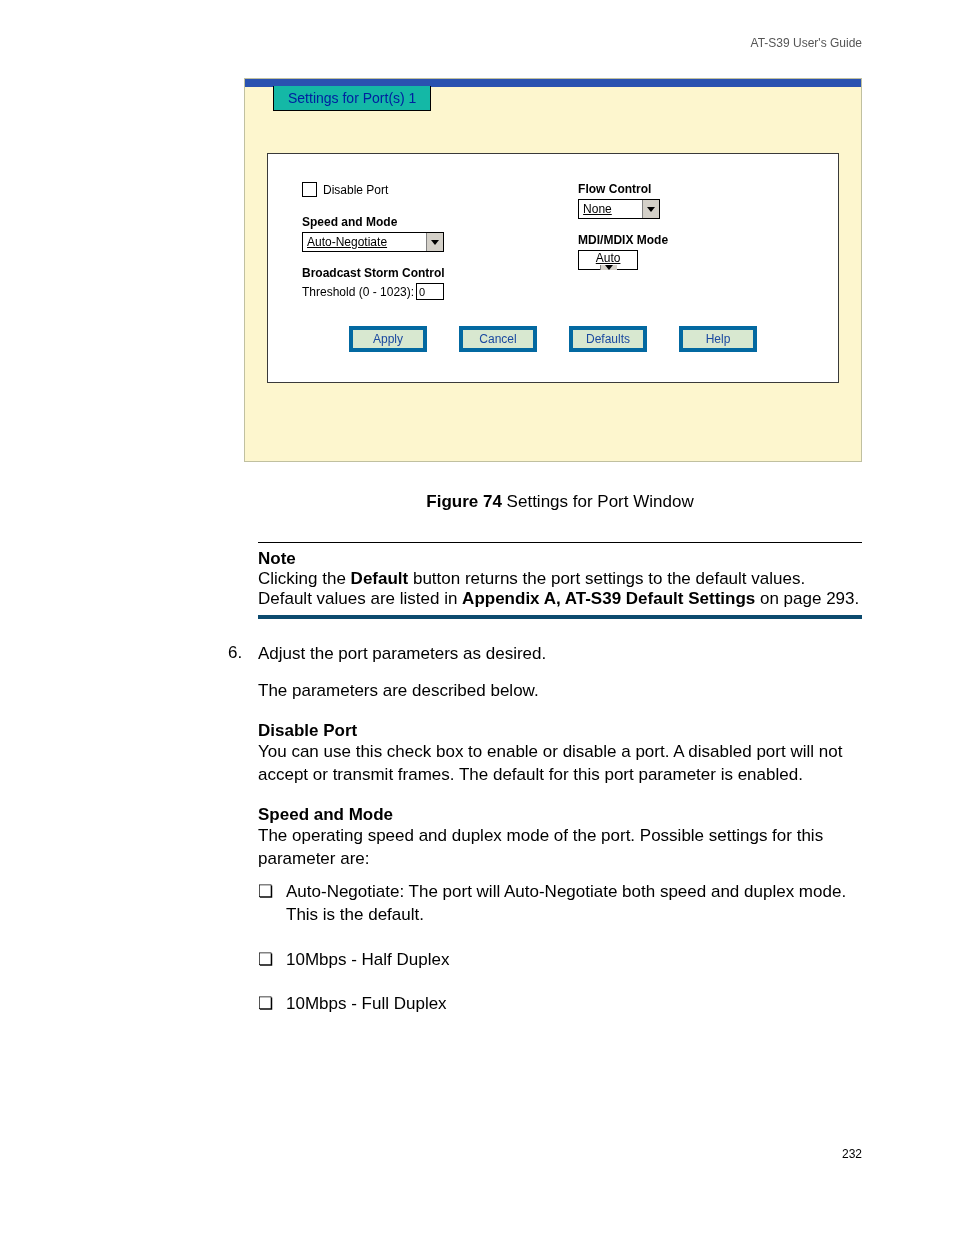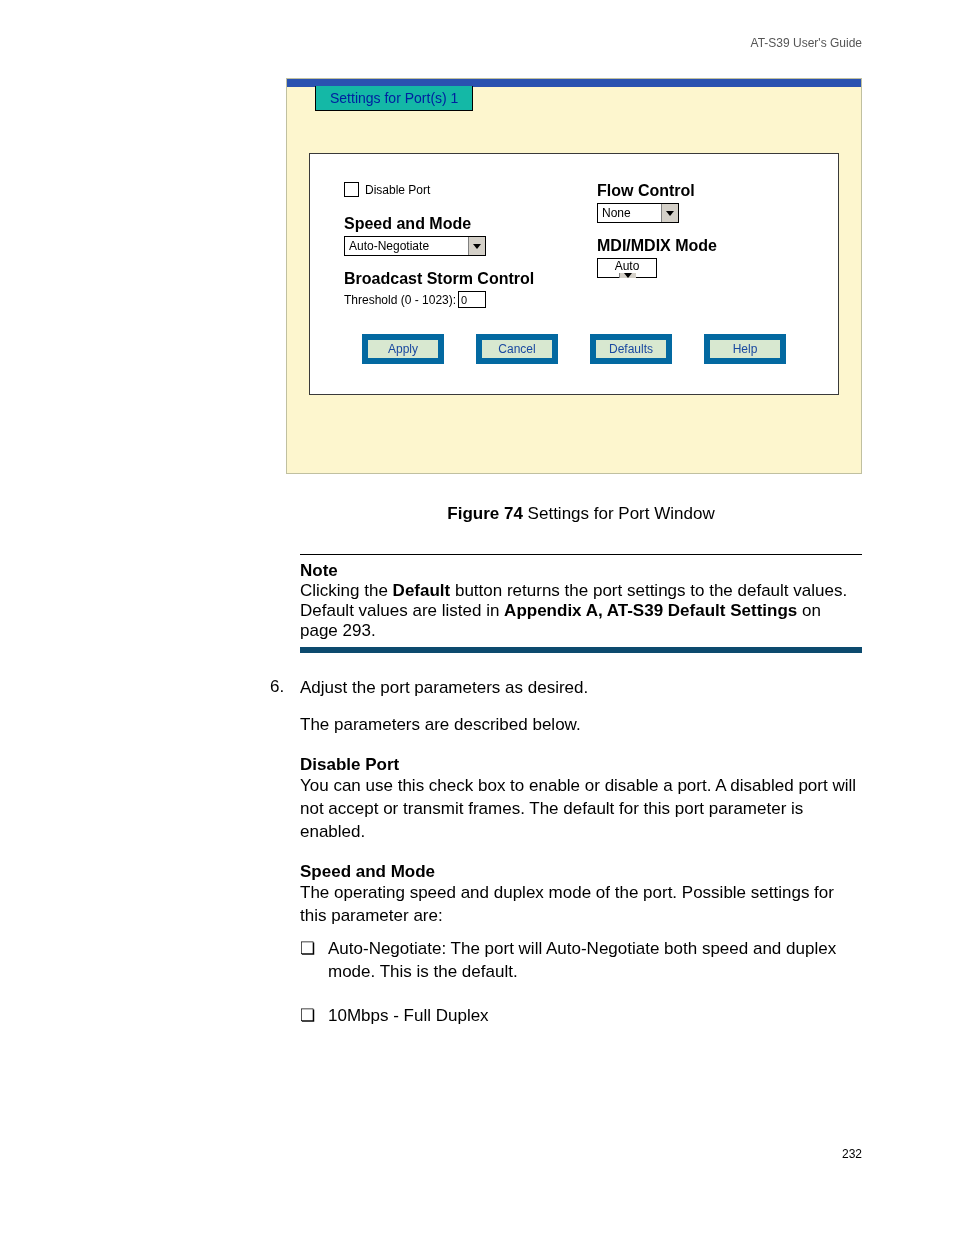--- a/index.html
+++ b/index.html
@@ -8,21 +8,21 @@
     background: #ffffff;
     font-family: "Myriad Pro", "Segoe UI", Arial, sans-serif;
     font-size: 17px;
     color: #000;
   }
   .page {
     width: 954px;
     height: 1197px;
     position: relative;
     box-sizing: border-box;
-    padding: 36px 92px 36px 92px; 
+    padding: 36px 92px 36px 50px; 
   }
   .header {
     text-align: right;
     font-size: 12px;
     color: #555;
     margin-bottom: 28px;
   }
   .body-col {
     margin-left: 208px; 
   }
@@ -87,30 +87,31 @@
   }
   .chk {
     width: 13px;
     height: 13px;
     border: 1px solid #000;
     background: #fff;
     margin-right: 6px;
   }
   .grp-label {
     font-weight: bold;
-    font-size: 16px;
+    font-size: 12px;
     margin-bottom: 3px;
   }
   .select {
     display: flex;
     align-items: center;
     border: 1px solid #000;
     background: #fff;
     height: 18px;
     width: 140px;
+    text-decoration: underline;
   }
   .select.small { width: 58px; flex-direction: column; }
   .select .sel-text {
     flex: 1;
     padding: 0 4px;
     font-size: 12px;
   }
   .select .sel-arrow {
     width: 16px;
     height: 100%;
@@ -144,40 +145,40 @@
     margin-left: 2px;
   }
 
   .btn-row {
     margin-top: 26px;
     display: flex;
     gap: 32px;
     justify-content: center;
   }
   .btn {
-    border: 6px solid #0369a1;
+    border: 4px solid #0369a1;
     background: #d8e8d0;
     color: #1a49a0;
     font-size: 12px;
     padding: 2px 0;
     text-align: center;
     width: 70px;
     font-family: Verdana, Arial, sans-serif;
   }
 
   .caption {
     text-align: center;
     font-size: 17px;
     margin: 6px 0 30px 0;
   }
 
   
   .note-block {
     border-top: 1px solid #000;
-    border-bottom: 6px solid #0c4a6e;
+    border-bottom: 4px solid #0c4a6e;
     padding: 6px 0 6px 0;
     margin: 0 0 24px 0;
   }
   .note-block .note-title {
     font-weight: bold;
   }
 
   
   .step-wrap {
     position: relative;
@@ -301,19 +302,20 @@
     <div style="margin-bottom:18px">
       <div class="sub-head">Disable Port</div>
       <div class="body-text">You can use this check box to enable or disable a port. A disabled port will not accept or transmit frames. The default for this port parameter is enabled.</div>
     </div>
 
     <div>
       <div class="sub-head">Speed and Mode</div>
       <div class="body-text">The operating speed and duplex mode of the port. Possible settings for this parameter are:</div>
       <ul class="bullets">
         <li>Auto-Negotiate: The port will Auto-Negotiate both speed and duplex mode. This is the default.</li>
+        <li>10Mbps - Half Duplex</li>
         <li>10Mbps - Full Duplex</li>
       </ul>
     </div>
   </div>
 
   <div class="page-num">232</div>
 </div>
 
 </body></html>

